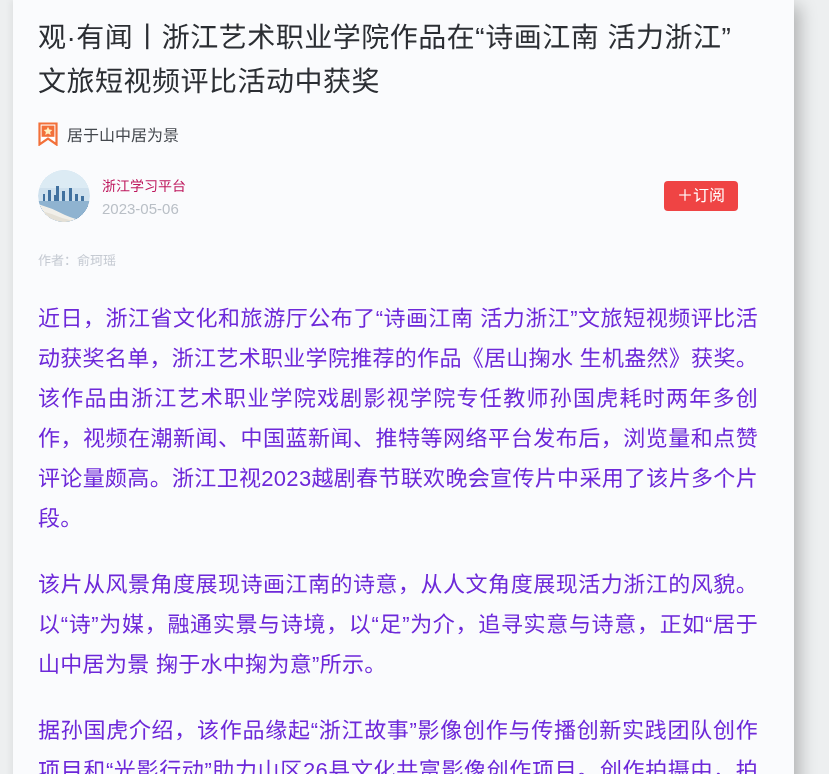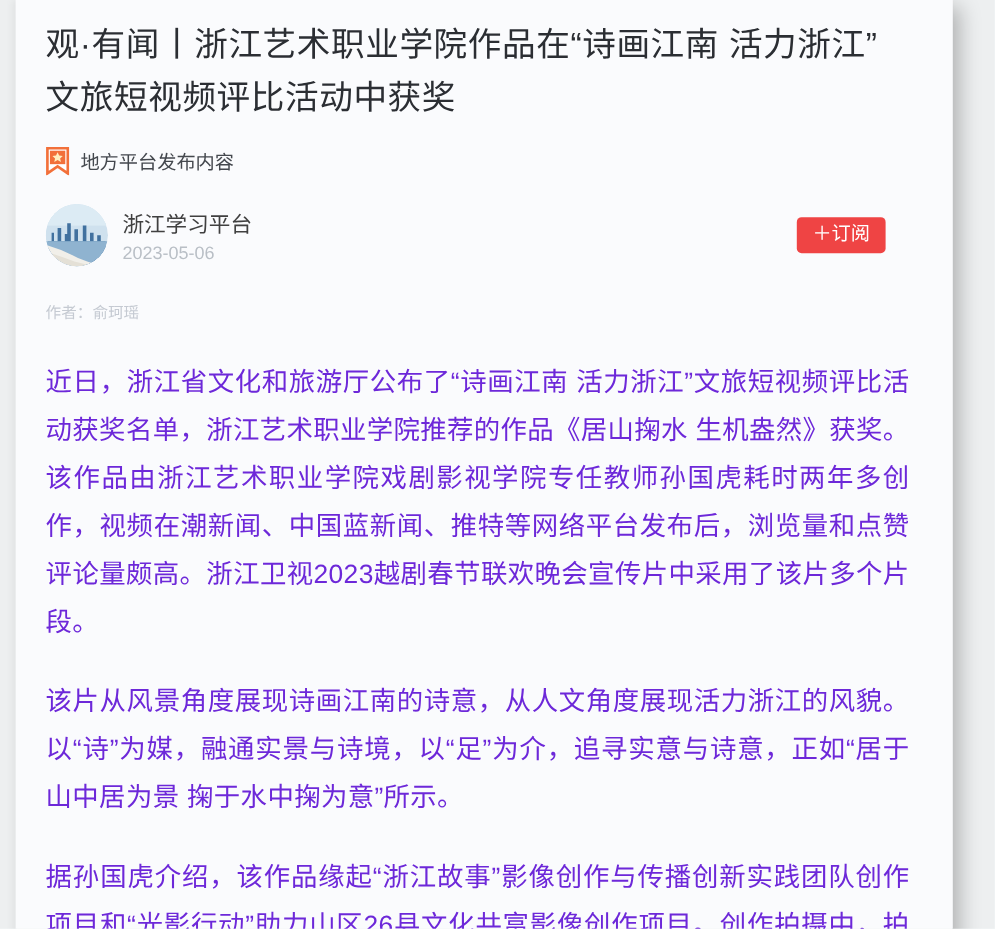--- a/index.html
+++ b/index.html
@@ -50,22 +50,22 @@
     flex: 0 0 52px;
     cursor: pointer;
   }
   .publisher-info {
     margin-left: 12px;
     display: flex;
     flex-direction: column;
     justify-content: center;
   }
   .publisher-name {
-    font-size: 18px;
-    color: #404040;
+    font-size: 14px;
+    color: #be185d;
     cursor: pointer;
   }
   .publish-date {
     margin-top: 5px;
     font-size: 15px;
     color: #b9bfc6;
   }
   .subscribe-btn {
     margin-left: auto;
     margin-right: 20px;
@@ -101,21 +101,21 @@
   <h1 class="article-title">观·有闻丨浙江艺术职业学院作品在“诗画江南 活力浙江”文旅短视频评比活动中获奖</h1>
 
   <div class="badge-row">
     <span style="display:inline-flex;">
       <svg width="20" height="24" viewBox="0 0 20 24" aria-hidden="true">
         <path d="M1.5 1.5 h17 v21 l-8.5 -5.8 l-8.5 5.8 z" fill="#ffffff" stroke="#f2703a" stroke-width="2.2"></path>
         <rect x="3.6" y="3.6" width="12.8" height="11.2" fill="#f2703a"></rect>
         <polygon points="10,4.8 11.3,7.6 14.3,7.9 12.1,10 12.8,13 10,11.4 7.2,13 7.9,10 5.7,7.9 8.7,7.6" fill="#ffefc0"></polygon>
       </svg>
     </span>
-    <span class="badge-label">地方平台发布内容</span>
+    <span class="badge-label">居于山中居为景</span>
   </div>
 
   <div class="publisher-row">
     <div class="avatar">
       <svg width="52" height="52" viewBox="0 0 52 52" aria-hidden="true">
         <defs>
           <clipPath id="avclip">
               <circle cx="26" cy="26" r="26"></circle>
             </clipPath>
         </defs>

